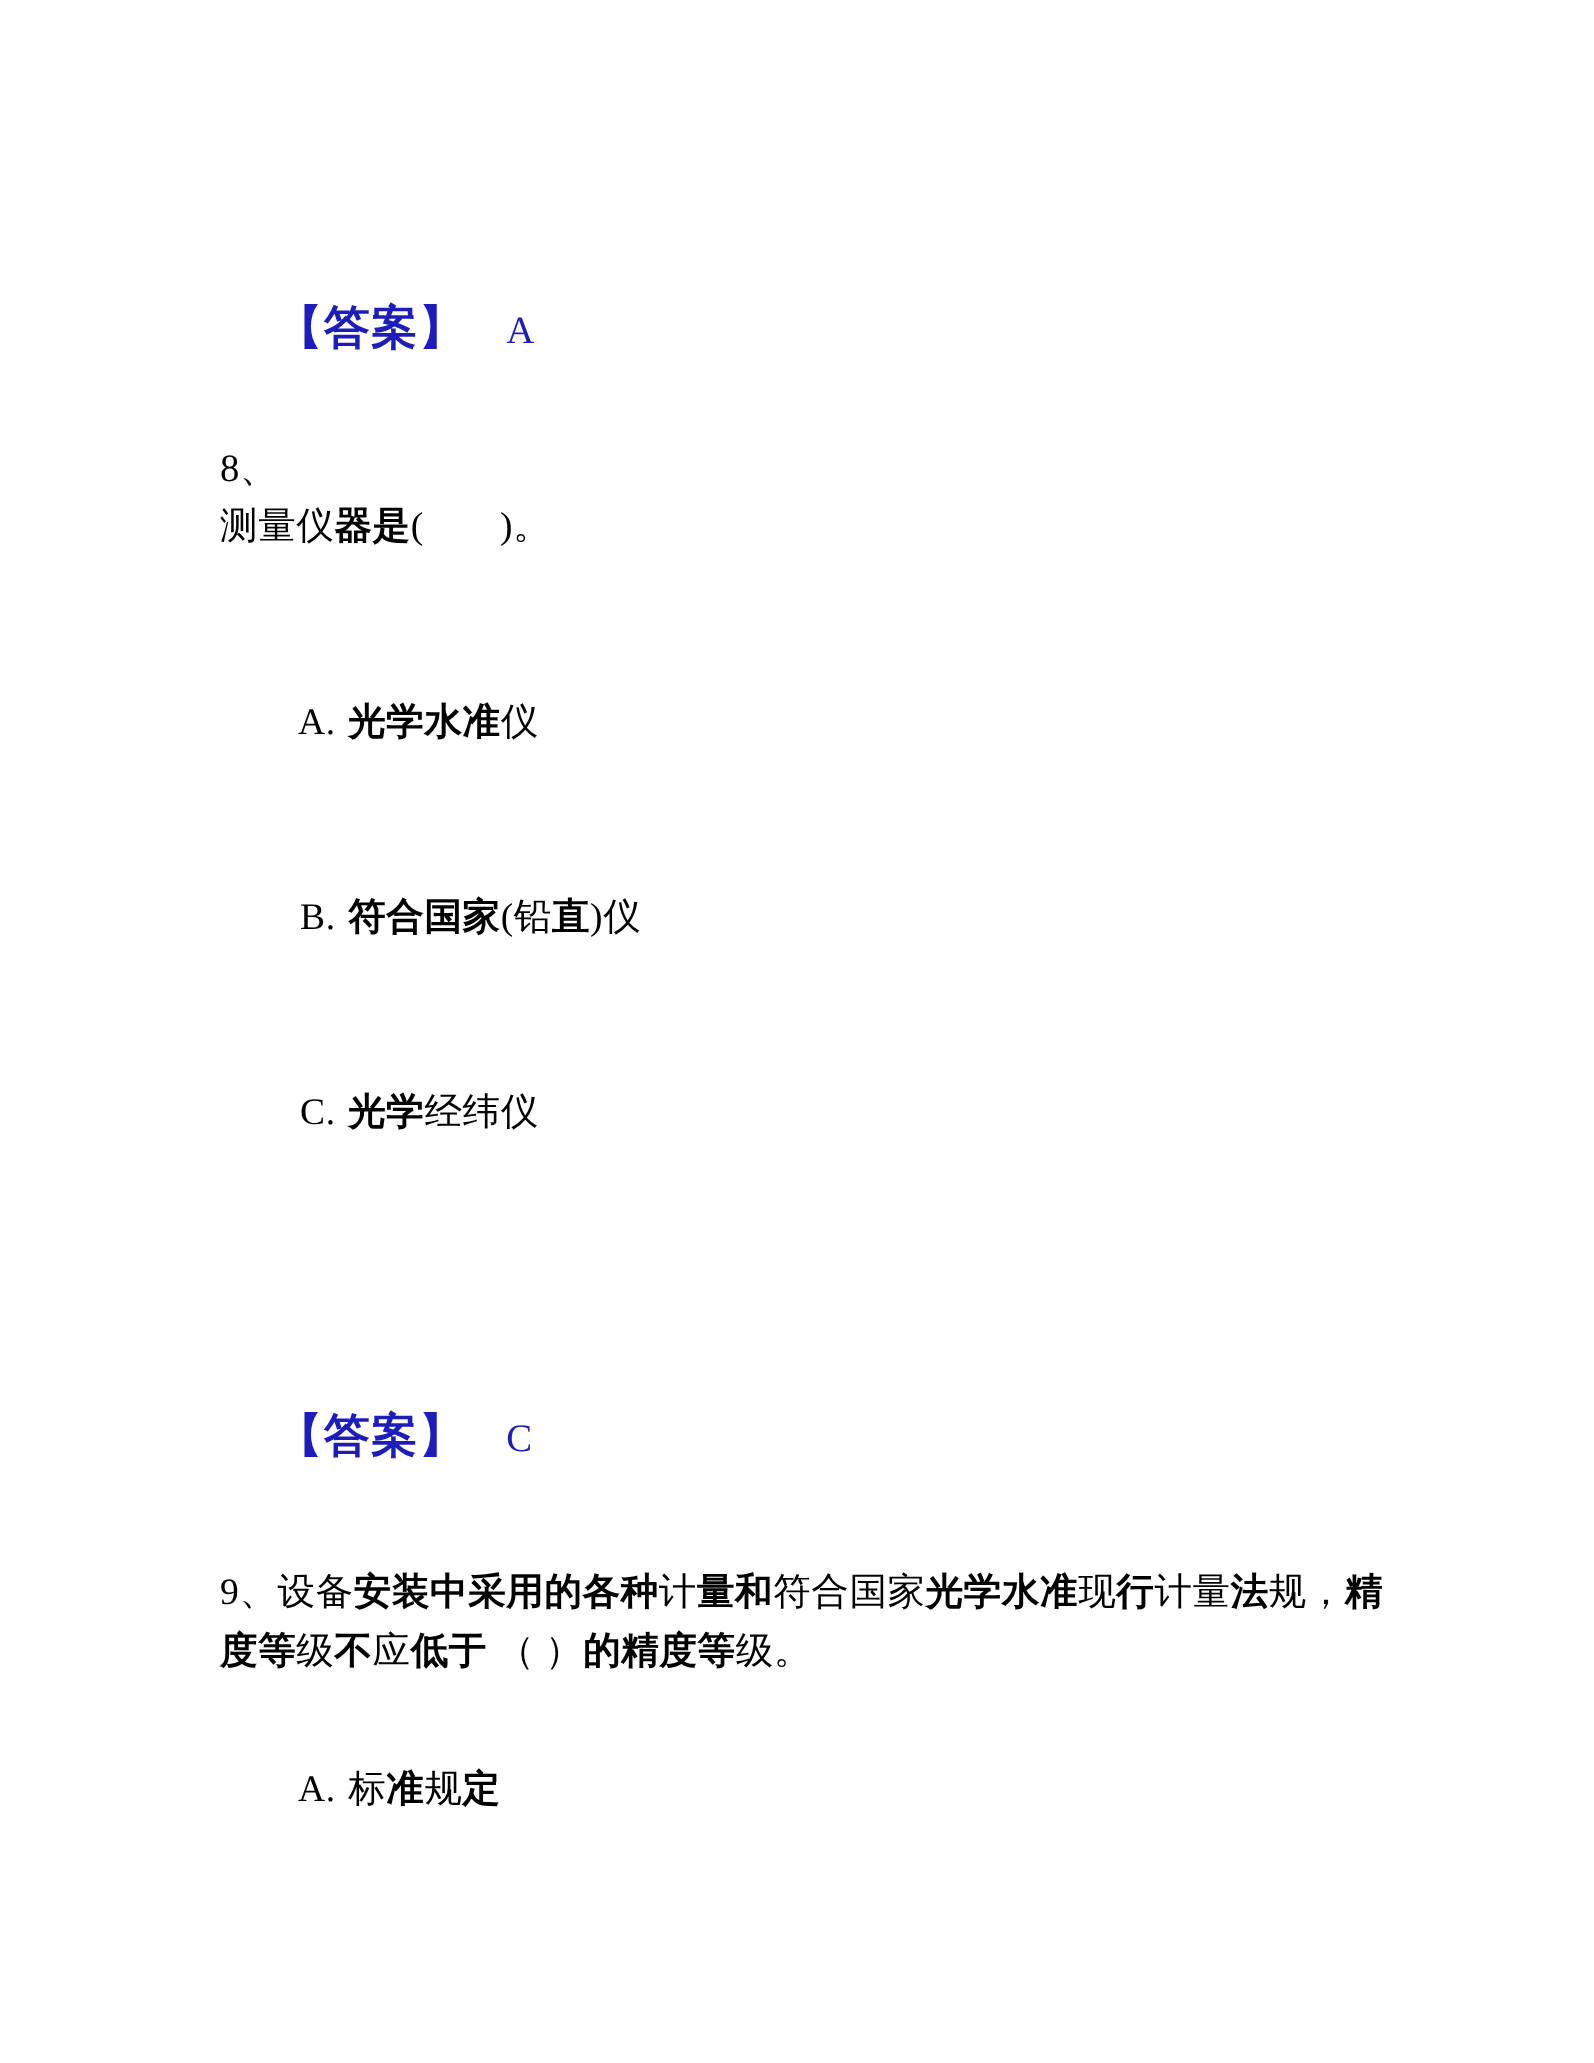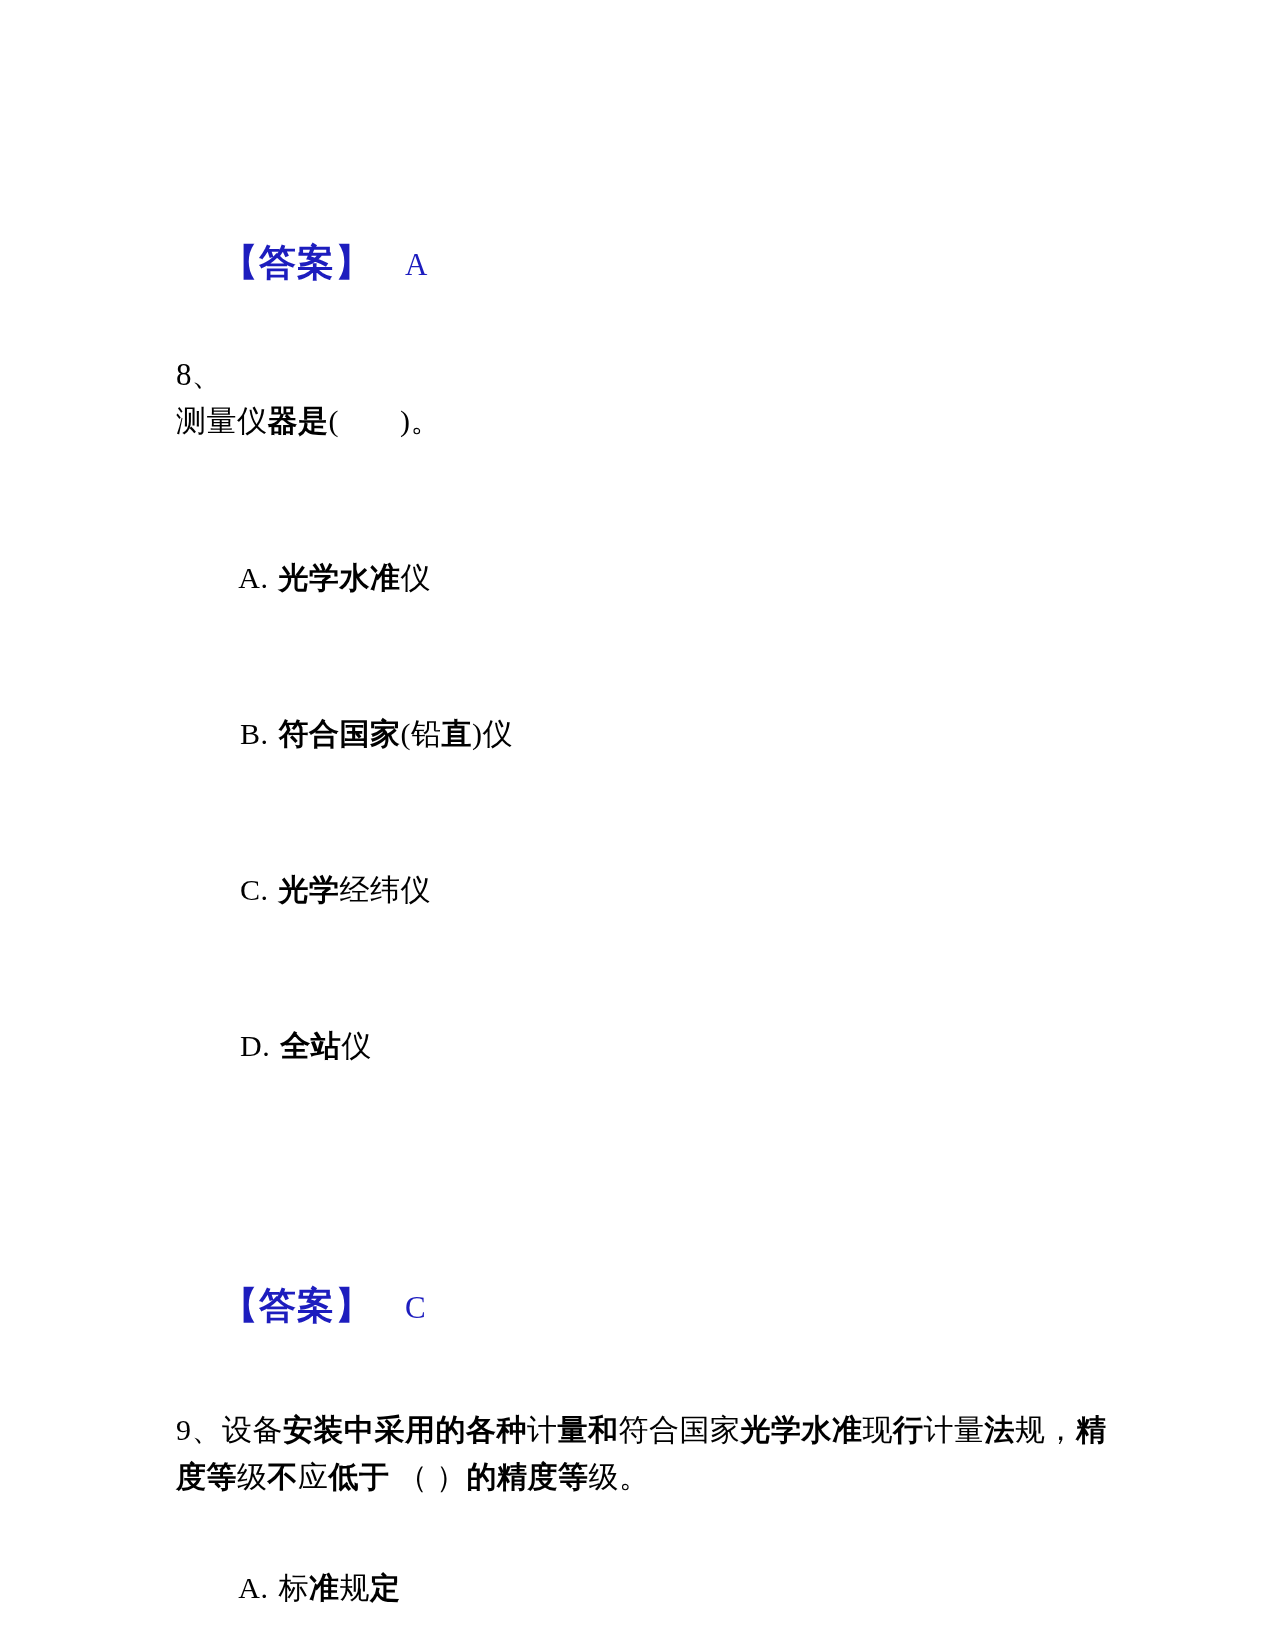--- a/index.html
+++ b/index.html
@@ -79,23 +79,20 @@
     <div class="options q8-options">
       <div class="option">
         <span class="opt-prefix">A.</span><span class="opt-text"><span class="b">光学水准</span><span>仪</span></span>
       </div>
       <div class="option">
         <span class="opt-prefix">B.</span><span class="opt-text"><span class="b">符合国家</span><span>(铅</span><span class="b">直</span><span>)仪</span></span>
       </div>
       <div class="option">
         <span class="opt-prefix">C.</span><span class="opt-text"><span class="b">光学</span><span>经纬仪</span></span>
       </div>
-      <div class="option">
-        <span class="opt-prefix">D.</span><span class="opt-text"><span class="b">全站</span><span>仪</span></span>
-      </div>
     </div>
 
     <div class="answer-row answer-mid">
       <span class="answer-label">【答案】</span><span class="answer-letter">C</span>
     </div>
 
     <p class="para q9-para1"><span>9、设备</span><span class="b">安装中采用的各种</span><span>计</span><span class="b">量和</span><span>符合国家</span><span class="b">光学水准</span><span>现</span><span class="b">行</span><span>计量</span><span class="b">法</span><span>规，</span><span class="b">精</span></p>
     <p class="para"><span class="b">度等</span><span>级</span><span class="b">不</span><span>应</span><span class="b">低于</span><span> （ ）</span><span class="b">的精度等</span><span>级。</span></p>
 
     <div class="options q9-options">

